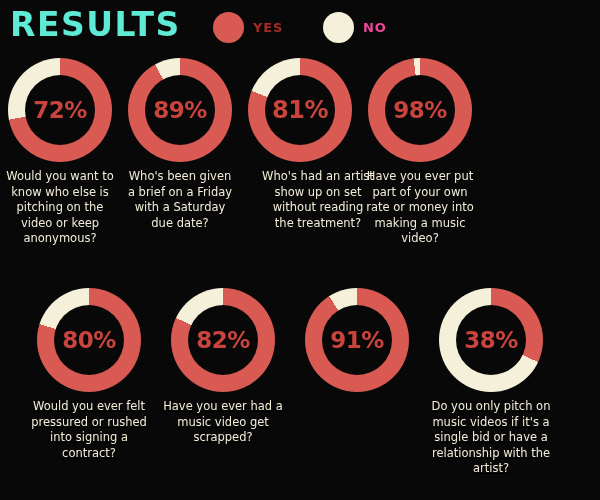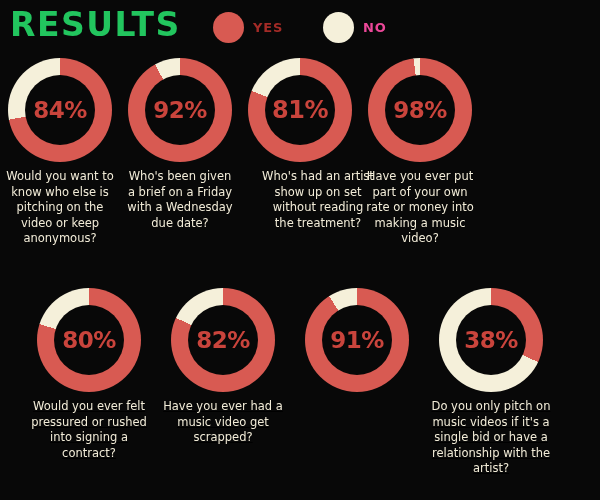--- a/index.html
+++ b/index.html
@@ -13,21 +13,21 @@
   #page{width:600px;height:500px;position:relative;}
 
   
   .header{
     position:absolute;left:0;top:0;width:600px;height:52px;
   }
   .title{
     position:absolute;left:10px;top:6px;
     font-size:33px;font-weight:bold;
     letter-spacing:1.5px;
-    color:#22c55e;
+    color:#5eead4;
     font-family:"DejaVu Sans", sans-serif;
     line-height:38px;
   }
   .legend{
     position:absolute;left:213px;top:10px;
     display:flex;align-items:center;gap:0;
     height:34px;
   }
   .legend-item{display:flex;align-items:center;}
   .dot{width:31px;height:31px;border-radius:50%;display:block;}
@@ -93,32 +93,32 @@
         <span class="dot no"></span>
         <span class="leg-label no">NO</span>
       </div>
     </div>
   </div>
 
   <div class="row row-top" id="row-top" style="left: 0px;">
       <div class="cell" style="width: 120px;">
         <div class="donut" style="width: 104px; height: 104px; background: conic-gradient(rgb(216, 90, 82) 0deg, rgb(216, 90, 82) 259.2deg, rgb(245, 240, 218) 259.2deg, rgb(245, 240, 218) 360deg);">
           <div class="donut-hole" style="left: 17px; top: 17px; width: 70px; height: 70px;">
-            <div class="pct" style="font-size: 23px;">84%</div>
+            <div class="pct" style="font-size: 23px;">72%</div>
           </div>
         </div>
         <div class="caption" style="width: 112px;">Would you want to know who else is pitching on the video or keep anonymous?</div>
       </div>
       <div class="cell" style="width: 120px;">
         <div class="donut" style="width: 104px; height: 104px; background: conic-gradient(rgb(216, 90, 82) 0deg, rgb(216, 90, 82) 331.2deg, rgb(245, 240, 218) 331.2deg, rgb(245, 240, 218) 360deg);">
           <div class="donut-hole" style="left: 17px; top: 17px; width: 70px; height: 70px;">
-            <div class="pct" style="font-size: 23px;">92%</div>
+            <div class="pct" style="font-size: 23px;">89%</div>
           </div>
         </div>
-        <div class="caption" style="width: 112px;">Who's been given a brief on a Friday with a Wednesday due date?</div>
+        <div class="caption" style="width: 112px;">Who's been given a brief on a Friday with a Saturday due date?</div>
       </div>
       <div class="cell" style="width: 120px;">
         <div class="donut" style="width: 104px; height: 104px; background: conic-gradient(rgb(216, 90, 82) 0deg, rgb(216, 90, 82) 291.6deg, rgb(245, 240, 218) 291.6deg, rgb(245, 240, 218) 360deg);">
           <div class="donut-hole" style="left: 17px; top: 17px; width: 70px; height: 70px;">
             <div class="pct" style="font-size: 24px;">81%</div>
           </div>
         </div>
         <div class="caption" style="width: 112px; margin-left: 36px;">Who's had an artist show up on set without reading the treatment?</div>
       </div>
       <div class="cell" style="width: 120px;">

